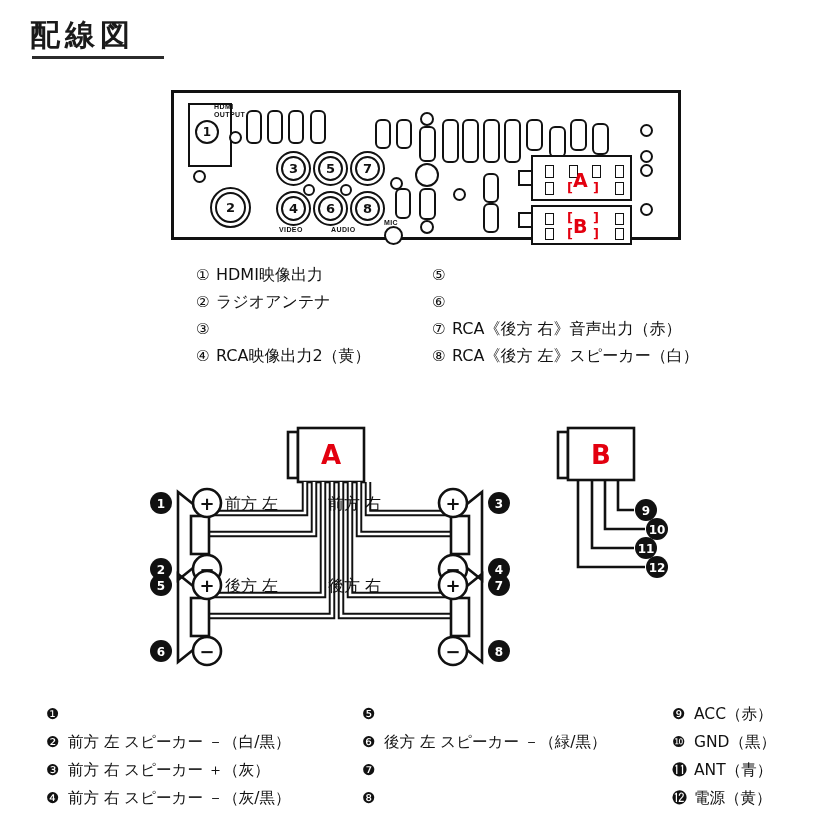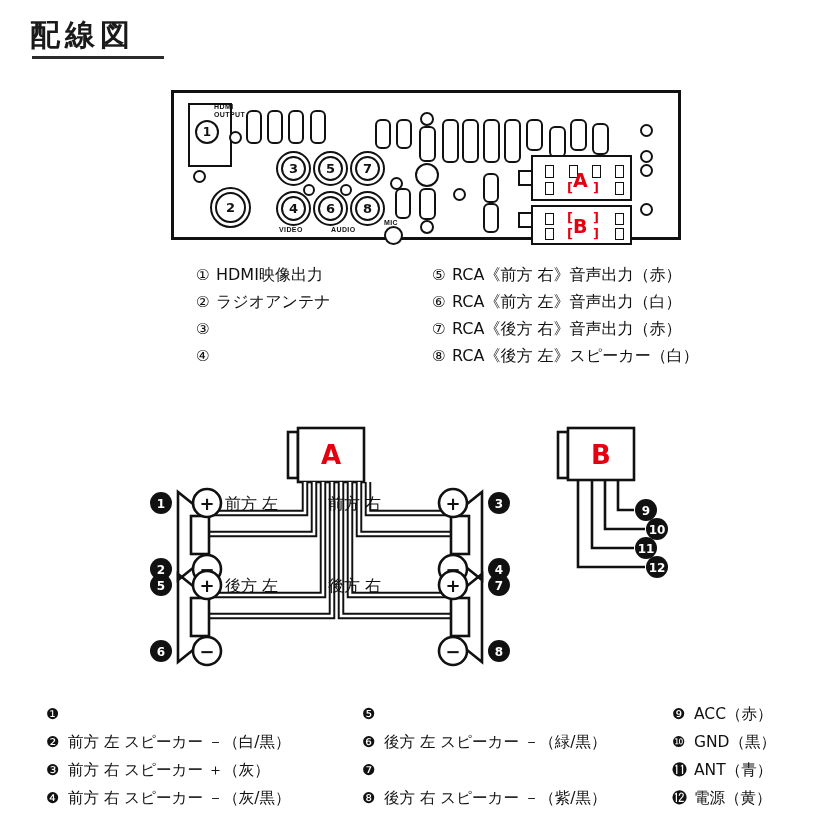--- a/index.html
+++ b/index.html
@@ -230,30 +230,29 @@
       </div>
       <div class="lt-row">
         <span class="lt-mark">②</span>
         <span class="lt-txt">ラジオアンテナ</span>
       </div>
       <div class="lt-row">
         <span class="lt-mark">③</span>
       </div>
       <div class="lt-row">
         <span class="lt-mark">④</span>
+        <span class="lt-txt">RCA映像出力2（黄）</span>
       </div>
     </div>
     <div class="col c2">
       <div class="lt-row">
         <span class="lt-mark">⑤</span>
-        <span class="lt-txt">RCA《前方 右》音声出力（赤）</span>
       </div>
       <div class="lt-row">
         <span class="lt-mark">⑥</span>
-        <span class="lt-txt">RCA《前方 左》音声出力（白）</span>
       </div>
       <div class="lt-row">
         <span class="lt-mark">⑦</span>
         <span class="lt-txt">RCA《後方 右》音声出力（赤）</span>
       </div>
       <div class="lt-row">
         <span class="lt-mark">⑧</span>
         <span class="lt-txt">RCA《後方 左》スピーカー（白）</span>
       </div>
     </div>
@@ -406,21 +405,20 @@
       </div>
       <div class="lb-row">
         <span class="lb-mark">❻</span>
         <span class="lb-txt">後方 左 スピーカー －（緑/黒）</span>
       </div>
       <div class="lb-row">
         <span class="lb-mark">❼</span>
       </div>
       <div class="lb-row">
         <span class="lb-mark">❽</span>
-        <span class="lb-txt">後方 右 スピーカー －（紫/黒）</span>
       </div>
     </div>
 
     <div class="col lb-c3">
       <div class="lb-row">
         <span class="lb-mark">❾</span>
         <span class="lb-txt">ACC（赤）</span>
       </div>
       <div class="lb-row">
         <span class="lb-mark">❿</span>

